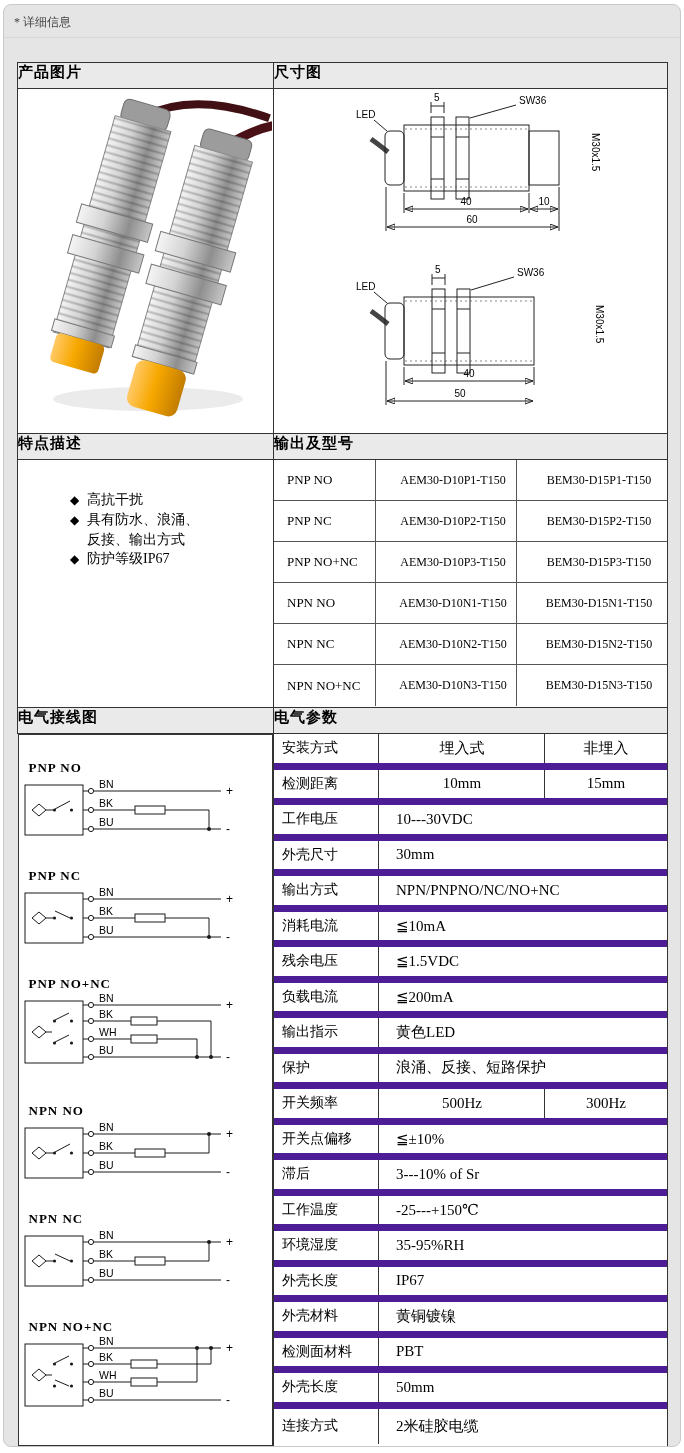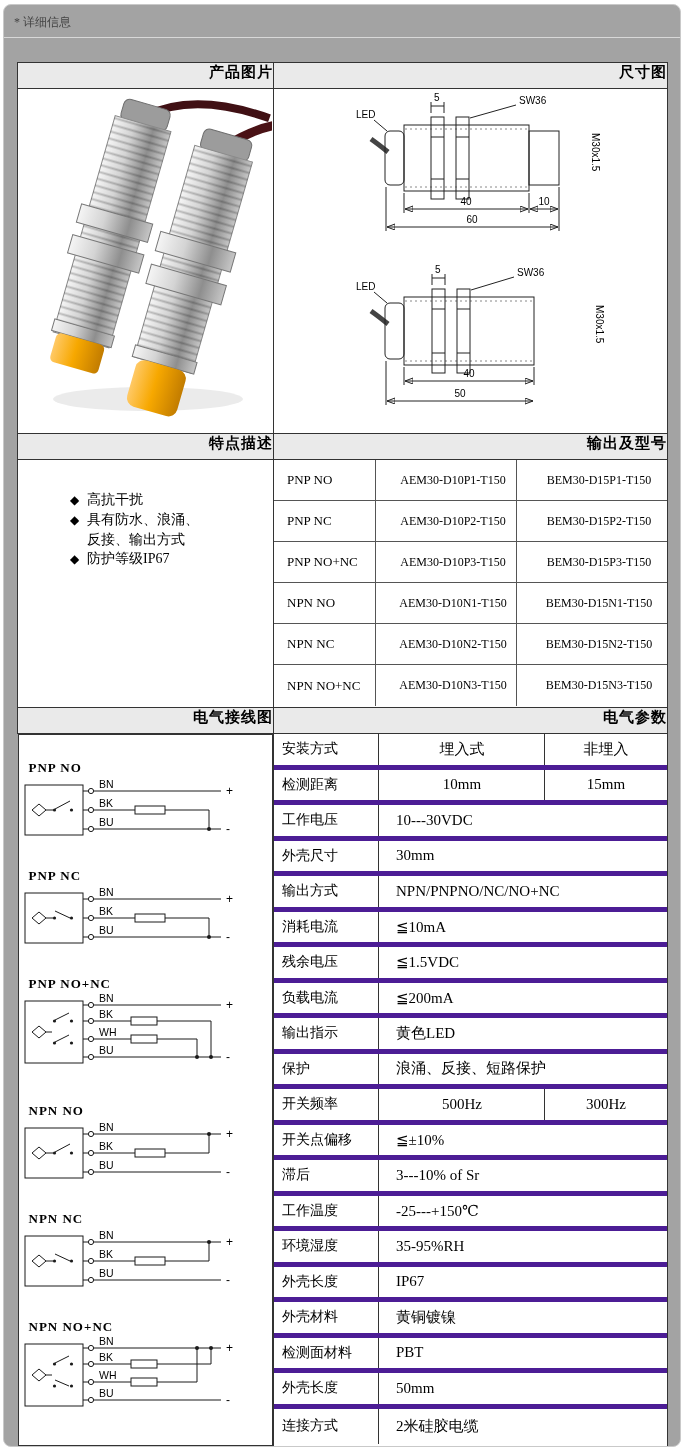--- a/index.html
+++ b/index.html
@@ -3,33 +3,33 @@
 <meta charset="utf-8">
 <style>
   * { box-sizing: border-box; margin: 0; padding: 0; }
   body {
     width: 684px; height: 1453px; background: #ffffff;
     font-family: "Liberation Serif", "DejaVu Serif", serif;
     color: #000;
   }
   .panel {
     margin: 4px 3px; border: 1px solid #c9c9c9; border-radius: 8px;
-    height: 1443px; overflow: hidden; background: #a3a3a3;
+    height: 1443px; overflow: hidden; background: #e5e5e5;
   }
   .note { font-size: 12px; color: #444; padding: 9px 0 6px 10px; }
   .rule { border-top: 1px solid #d8d8d8; }
   table.main {
     border-collapse: collapse; table-layout: fixed;
     width: 650px; margin: 24px 0 0 13px;
   }
   table.main td { border: 1px solid #333; padding: 0; vertical-align: top; }
   col.c1 { width: 256px; } col.c2 { width: 394px; }
   td.hdr {
     background: #eaeaea; font-weight: bold; font-size: 15px;
-    text-align: right; vertical-align: middle; height: 26px; letter-spacing: 1px;
+    text-align: left; vertical-align: middle; height: 26px; letter-spacing: 1px;
   }
   td.cell { background: #fff; }
   .imgcell, .dimcell { height: 342px; }
   .featcell, .modelcell { height: 248px; }
   .wirecell, .paramcell { height: 712px; }
 
   
   .featwrap { padding: 30px 8px 0 12px; }
   .feat { font-size: 14px; line-height: 19px; margin-left: 40px; }
   .bul { display: inline-block; width: 17px; font-size: 12px; }
@@ -37,21 +37,21 @@
   
   .models { display: grid; grid-template-rows: repeat(6, 1fr); height: 246px; }
   .mrow { display: grid; grid-template-columns: 101px 141px 1fr; border-bottom: 1px solid #555; }
   .mrow:last-child { border-bottom: none; }
   .mrow > div { display: flex; align-items: center; }
   .mtype { padding-left: 13px; font-size: 13px; }
   .mflush, .mnon { justify-content: center; font-size: 12px; border-left: 1px solid #555; padding-left: 14px; }
 
   
   .params { display: grid; grid-template-rows: repeat(20, 1fr); height: 710px; }
-  .prow { display: grid; grid-template-columns: 104px 1fr; border-bottom: 5px solid #4c1d95; }
+  .prow { display: grid; grid-template-columns: 104px 1fr; border-bottom: 7px solid #4c1d95; }
   .prow.split { grid-template-columns: 104px 166px 1fr; }
   .prow:last-child { border-bottom: none; }
   .prow > div { display: flex; align-items: center; }
   .plabel { font-size: 14px; padding-left: 8px; }
   .pval { font-size: 15px; padding-left: 17px; border-left: 1px solid #333; }
   .split .pval { padding-left: 1px; justify-content: center; }
   .pval2 { font-size: 15px; justify-content: center; border-left: 1px solid #333; }
 
   
   .wirecell { padding: 14px 0 6px 14px; display: flex; flex-direction: column; justify-content: space-evenly; }

